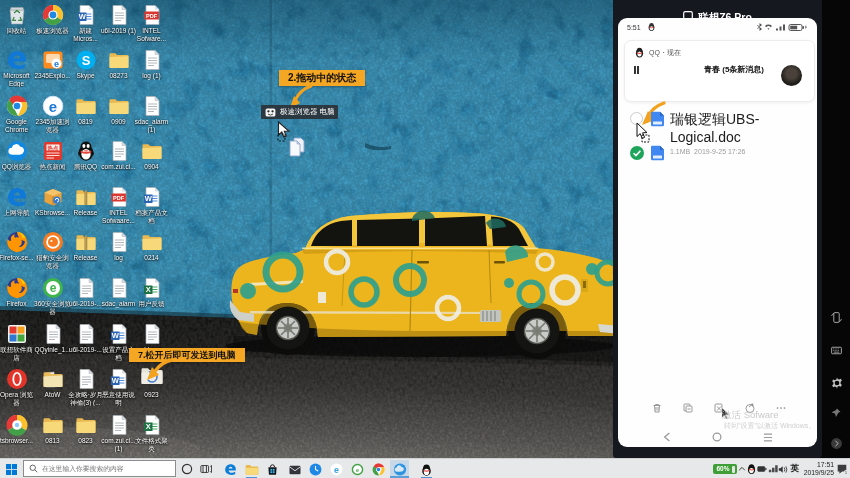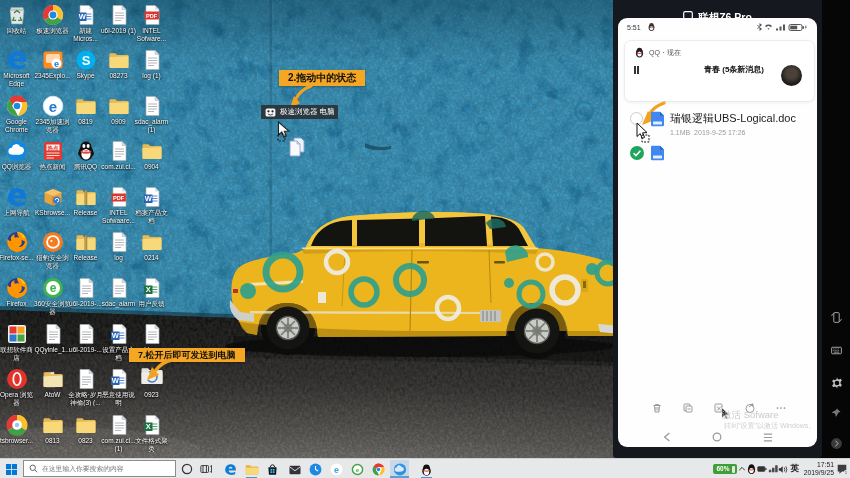--- a/index.html
+++ b/index.html
@@ -30,21 +30,21 @@
 .ntitle{font-size:8px;font-weight:bold;color:#111;margin-left:62px}
 .avatar{position:absolute;right:12px;top:24px;width:21px;height:21px;border-radius:50%;background:radial-gradient(circle at 50% 40%,#4a423a 0 30%,#23201c 62%,#121110 100%)}
 #co1{left:9px;top:59px;font-size:8.5px;line-height:12px;padding:2px 5px;white-space:normal;width:128px;max-height:24px;overflow:hidden}
 #arr1{position:absolute;left:20px;top:83px}
 .frow{position:absolute;left:12px;width:186px;height:28px}
 .chk{position:absolute;left:0;top:1px;width:13px;height:13px;border:1.3px solid #ccc;border-radius:50%;background:#fff}
 .chk.on{border:none;width:14px;height:14px}
 .chk.on svg{display:block}
 .fic{position:absolute;left:20px;top:0}
 .ftxt{position:absolute;left:40px;top:0}
-.fname{font-size:11px;color:#1b1b1b;letter-spacing:0}
+.fname{font-size:14px;color:#1b1b1b;letter-spacing:0}
 .fsub{font-size:7px;color:#9b9b9b;margin-top:3px}
 #pcursor{position:absolute;left:18px;top:104px}
 #ptools{position:absolute;left:0;top:384px;width:100%;display:flex;justify-content:flex-start;gap:19px;padding-left:33px}
 #tcur{position:absolute;left:103px;top:389px}
 #wm1{position:absolute;left:104px;top:391px;font-size:9.5px;color:#c9c9c9}
 #wm2{position:absolute;left:106px;top:403px;font-size:7px;color:#cfcfcf}
 #pnav{position:absolute;left:0;top:414px;width:100%;display:flex;justify-content:center;gap:41px;align-items:center}
 #sidebar{position:absolute;left:822px;top:0;width:28px;height:458px;background:#060606}
 #sidebar .sic{position:absolute;left:8px}
 

